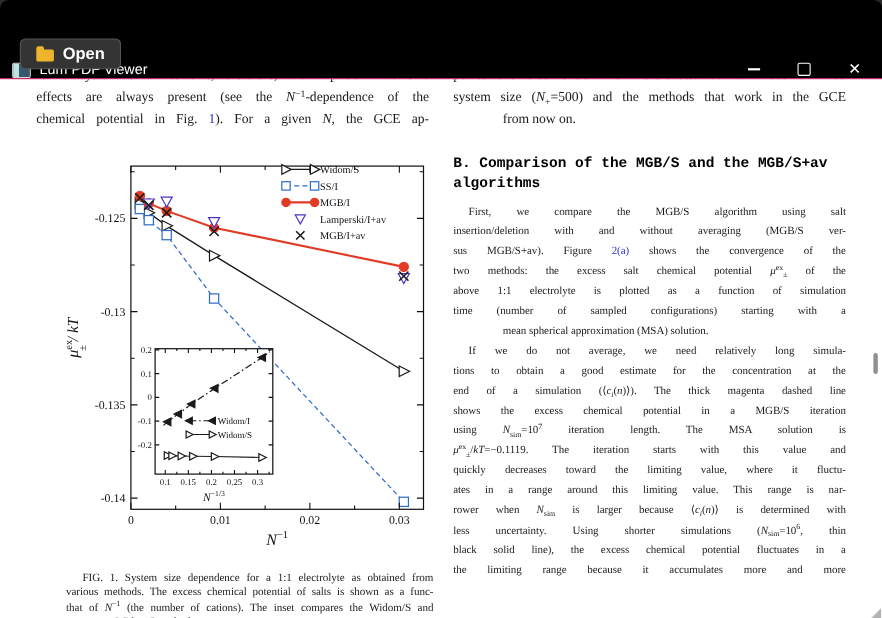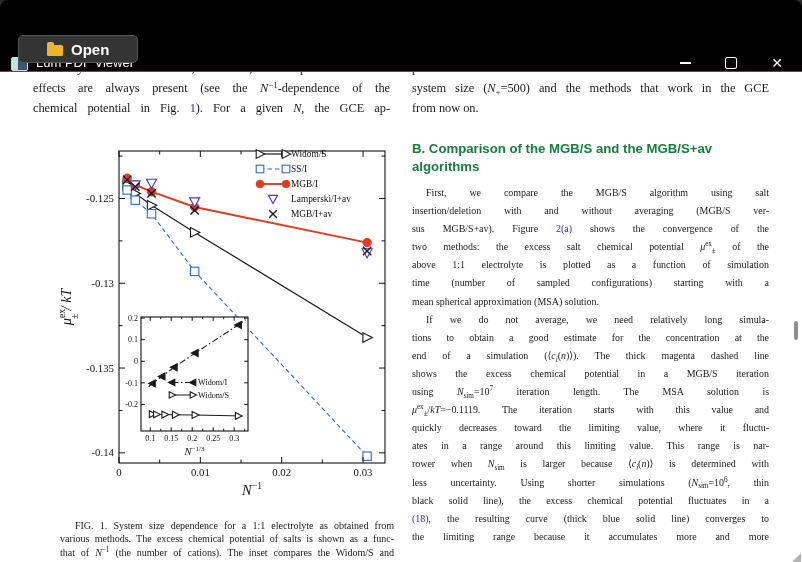--- a/index.html
+++ b/index.html
@@ -10,41 +10,41 @@
   .app-icon{position:absolute;left:11px;top:10px;width:15px;height:12px;border-radius:2px;
             background:linear-gradient(90deg,#bfe3e0 0 38%,#39586e 38% 100%);border:1px solid #d8d8d8;}
   .win-title{position:absolute;left:36px;top:8px;color:#fff;font-size:13px;}
   .controls{position:absolute;right:2px;top:0;display:flex;}
   .ctrl{width:46px;height:32px;display:flex;align-items:center;justify-content:center;color:#fff;}
   .min-glyph{width:11px;height:1.5px;background:#fff;}
   .max-glyph{width:10px;height:10px;border:1.2px solid #fff;border-radius:2px;}
   .close-glyph{font-size:14px;line-height:1;font-family:"DejaVu Sans",sans-serif;}
   
   .open-btn{position:absolute;left:18px;top:35px;height:28px;background:#343434;border:1px solid #565656;
-            border-radius:5px;display:flex;align-items:center;gap:8px;padding:0 28px;color:#fff;
+            border-radius:5px;display:flex;align-items:center;gap:8px;padding:0 14px;color:#fff;
             font-weight:bold;font-size:15px;box-sizing:border-box;}
   .folder-icon{position:relative;width:16px;height:11px;background:#eeb52c;border-radius:1.5px;margin-top:3px;}
   .folder-icon::before{content:"";position:absolute;top:-3px;left:0;width:7px;height:4px;background:#eeb52c;
             border-radius:2px 2px 0 0;}
   
   .page{position:absolute;left:0;top:71px;width:802px;height:491px;background:#fff;overflow:hidden;
         border-top:1px solid #be185d;box-sizing:content-box;}
   .icol{position:absolute;top:-14px;width:357px;}
   .tline{font-family:"Liberation Serif","DejaVu Serif",serif;color:#1b1b1b;text-align:justify;
          text-align-last:justify;overflow:hidden;letter-spacing:-0.05px;}
-  .tline.nj{text-align-last:left;}
+  .tline.nj{text-align-last:left;margin-left:45px;}
   .tline.ind{padding-left:14px;}
   .tline .i{font-style:italic;}
   .tline .lnk{color:#2a2ccc;}
   .tline .sup{font-size:72%;position:relative;top:-3.8px;}
   .tline .sub{font-size:72%;position:relative;top:2.8px;}
   .tline .subi{font-size:72%;position:relative;top:2.8px;font-style:italic;}
   .icol .tline{height:20px;line-height:20px;font-size:12.4px;}
   .sec-head-block{margin-top:22px;}
-  .sec-head{font-family:Liberation Sans, sans-serif;font-weight:bold;font-size:13.2px;line-height:18px;color:#15803d;}
+  .sec-head{font-family:Liberation Mono, monospace;font-weight:bold;font-size:13.2px;line-height:18px;color:#000000;}
   .rbody{margin-top:8px;}
   .rbody .tline{height:18.1px;line-height:18.1px;font-size:10px;}
   .figure{position:absolute;left:55px;top:69px;width:360px;height:380px;}
   .cap{position:absolute;left:60px;top:447px;width:334px;}
   .cap .tline{height:13.4px;line-height:13.4px;font-size:10.1px;}
   .cap .tline.ind{padding-left:15px;}
   .scroll-thumb{position:absolute;right:4px;top:249px;width:4px;height:19px;background:#8f8f8f;border-radius:2px;}
   .grip{position:absolute;right:1px;bottom:1px;width:0;height:0;
         border-left:9px solid transparent;border-bottom:9px solid #b3b3b3;}
 </style>
@@ -233,21 +233,20 @@
           <div class="tline"><span>tions to obtain a good estimate for the concentration at the</span></div>
           <div class="tline"><span>end of a simulation (⟨</span><span class="i">c</span><span class="subi">i</span><span>(</span><span class="i">n</span><span>)⟩). The thick magenta dashed line</span></div>
           <div class="tline"><span>shows the excess chemical potential in a MGB/S iteration</span></div>
           <div class="tline"><span>using </span><span class="i">N</span><span class="sub">sim</span><span>=10</span><span class="sup">7</span><span> iteration length. The MSA solution is</span></div>
           <div class="tline"><span class="i">μ</span><span class="sup">ex</span><span class="sub">±</span><span>/</span><span class="i">kT</span><span>=−0.1119. The iteration starts with this value and</span></div>
           <div class="tline"><span>quickly decreases toward the limiting value, where it fluctu-</span></div>
           <div class="tline"><span>ates in a range around this limiting value. This range is nar-</span></div>
           <div class="tline"><span>rower when </span><span class="i">N</span><span class="sub">sim</span><span> is larger because ⟨</span><span class="i">c</span><span class="subi">i</span><span>(</span><span class="i">n</span><span>)⟩ is determined with</span></div>
           <div class="tline"><span>less uncertainty. Using shorter simulations (</span><span class="i">N</span><span class="sub">sim</span><span>=10</span><span class="sup">6</span><span>, thin</span></div>
           <div class="tline"><span>black solid line), the excess chemical potential fluctuates in a</span></div>
-          <div class="tline"><span class="lnk">(18)</span><span>, the resulting curve (thick blue solid line) converges to</span></div>
           <div class="tline"><span>the limiting range because it accumulates more and more</span></div>
         </div>
     </div>
 
     <div class="scroll-thumb"></div>
     <div class="grip"></div>
   </div>
 </div>
 
 </body></html>

